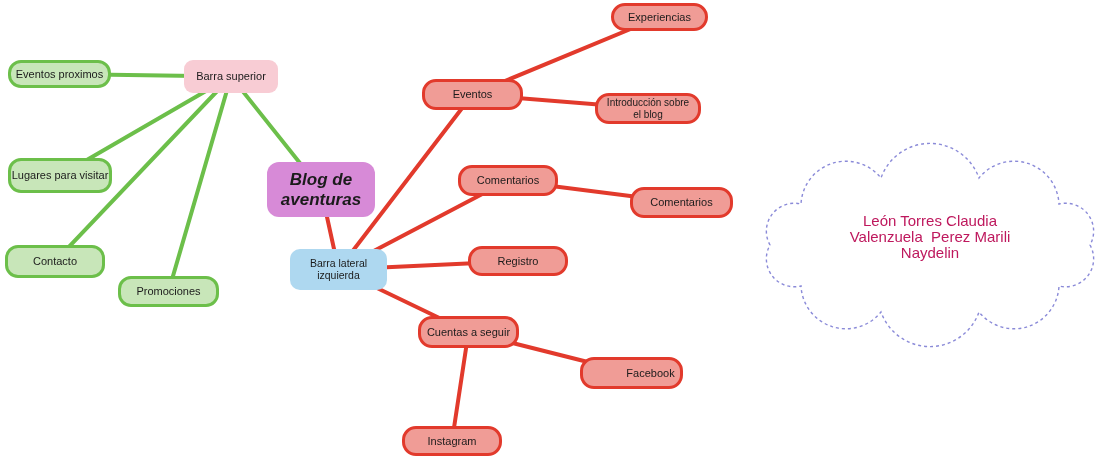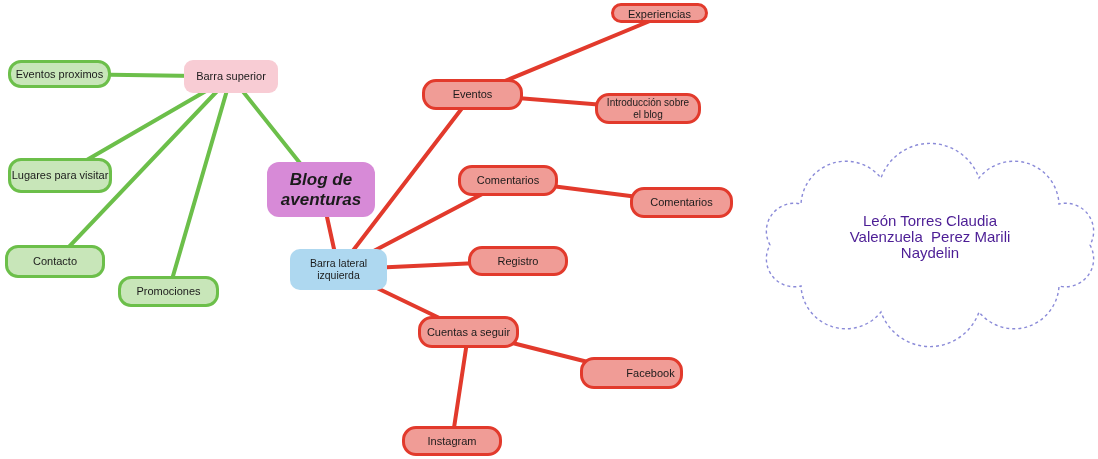--- a/index.html
+++ b/index.html
@@ -44,21 +44,21 @@
   }
   #node-introduccion-sobre-el-blog { font-size: 10px; }
   .cloud-text {
     position: absolute;
     left: 798px; top: 213px;
     width: 264px;
     z-index: 2;
     text-align: center;
     font-size: 15px;
     line-height: 16px;
-    color: #4c1d95;
+    color: #be185d;
   }
   .cloud-text div { white-space: pre; }
 </style>
 </head>
 <body>
 
 <div class="canvas">
 
   <svg id="edges-svg" viewBox="0 0 1098 459" xmlns="http://www.w3.org/2000/svg">
     <g id="edge-group">
@@ -95,21 +95,21 @@
       <div class="node green" id="node-eventos-proximos" style="left: 8px; top: 60px; width: 103px; height: 28px; background: rgb(200, 230, 185);"><span>Eventos proximos</span></div>
       <div class="node green" id="node-lugares-para-visitar" style="left: 8px; top: 158px; width: 104px; height: 35px; background: rgb(200, 230, 185);"><span>Lugares para visitar</span></div>
       <div class="node green" id="node-contacto" style="left: 5px; top: 245px; width: 100px; height: 33px; background: rgb(200, 230, 185); align-items: center;"><span>Contacto</span></div>
       <div class="node green" id="node-promociones" style="left: 118px; top: 276px; width: 101px; height: 31px; background: rgb(200, 230, 185);"><span>Promociones</span></div>
       <div class="node pink" id="node-barra-superior" style="left: 184px; top: 60px; width: 94px; height: 33px; background: rgb(248, 204, 212);"><span>Barra superior</span></div>
       <div class="node purple" id="node-blog-de-aventuras" style="left: 267px; top: 162px; width: 108px; height: 55px; background: rgb(215, 138, 215);"><span>Blog de
 aventuras</span></div>
       <div class="node blue" id="node-barra-lateral-izquierda" style="left: 290px; top: 249px; width: 97px; height: 41px; background: rgb(174, 216, 240);"><span>Barra lateral
 izquierda</span></div>
       <div class="node red" id="node-inicio" style="left: 422px; top: 79px; width: 101px; height: 31px; background: rgb(240, 156, 150);"><span>Eventos</span></div>
-      <div class="node red" id="node-experiencias" style="left: 611px; top: 3px; width: 97px; height: 20px; background: rgb(240, 156, 150); align-items: flex-end;"><span>Experiencias</span></div>
+      <div class="node red" id="node-experiencias" style="left: 611px; top: 3px; width: 97px; height: 28px; background: rgb(240, 156, 150);"><span>Experiencias</span></div>
       <div class="node red" id="node-introduccion-sobre-el-blog" style="left: 595px; top: 93px; width: 106px; height: 31px; background: rgb(240, 156, 150);"><span>Introducción sobre
 el blog</span></div>
       <div class="node red" id="node-sugerencias" style="left: 458px; top: 165px; width: 100px; height: 31px; background: rgb(240, 156, 150);"><span>Comentarios</span></div>
       <div class="node red" id="node-comentarios" style="left: 630px; top: 187px; width: 103px; height: 31px; background: rgb(240, 156, 150);"><span>Comentarios</span></div>
       <div class="node red" id="node-registro" style="left: 468px; top: 246px; width: 100px; height: 30px; background: rgb(240, 156, 150);"><span>Registro</span></div>
       <div class="node red" id="node-cuentas-a-seguir" style="left: 418px; top: 316px; width: 101px; height: 32px; background: rgb(240, 156, 150);"><span>Cuentas a seguir</span></div>
       <div class="node red" id="node-facebook" style="left: 580px; top: 357px; width: 103px; height: 32px; background: rgb(240, 156, 150); padding-left: 38px;"><span>Facebook</span></div>
       <div class="node red" id="node-instagram" style="left: 402px; top: 426px; width: 100px; height: 30px; background: rgb(240, 156, 150);"><span>Instagram</span></div>
     </div>
 

